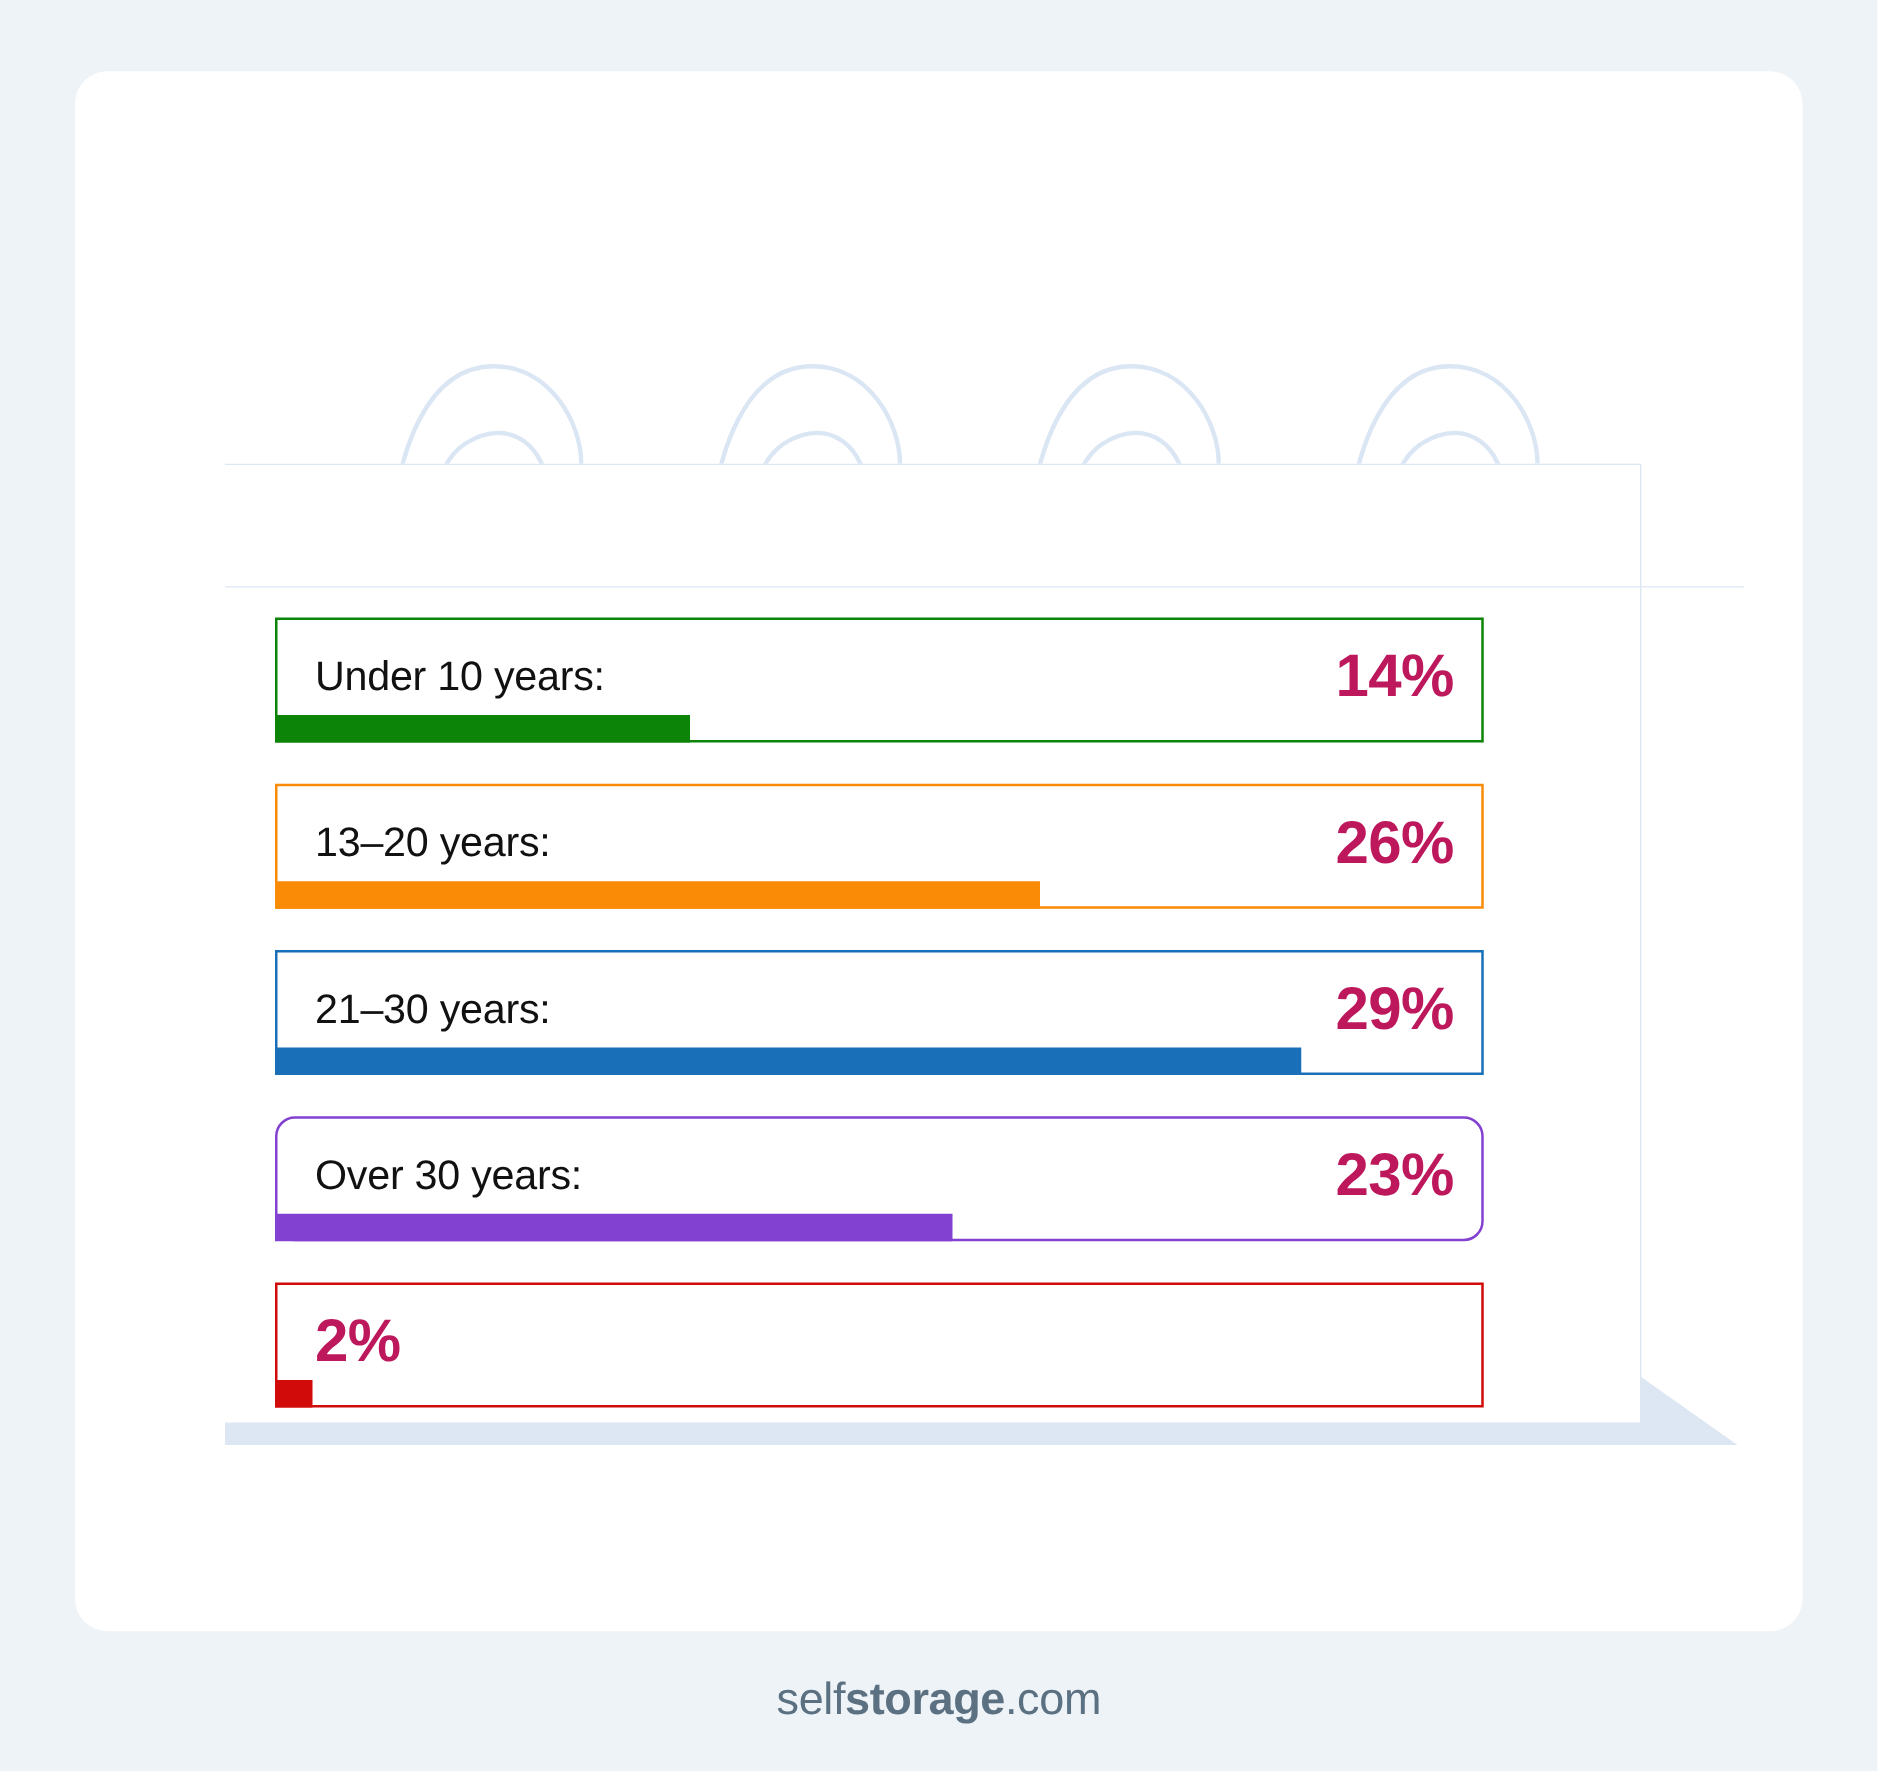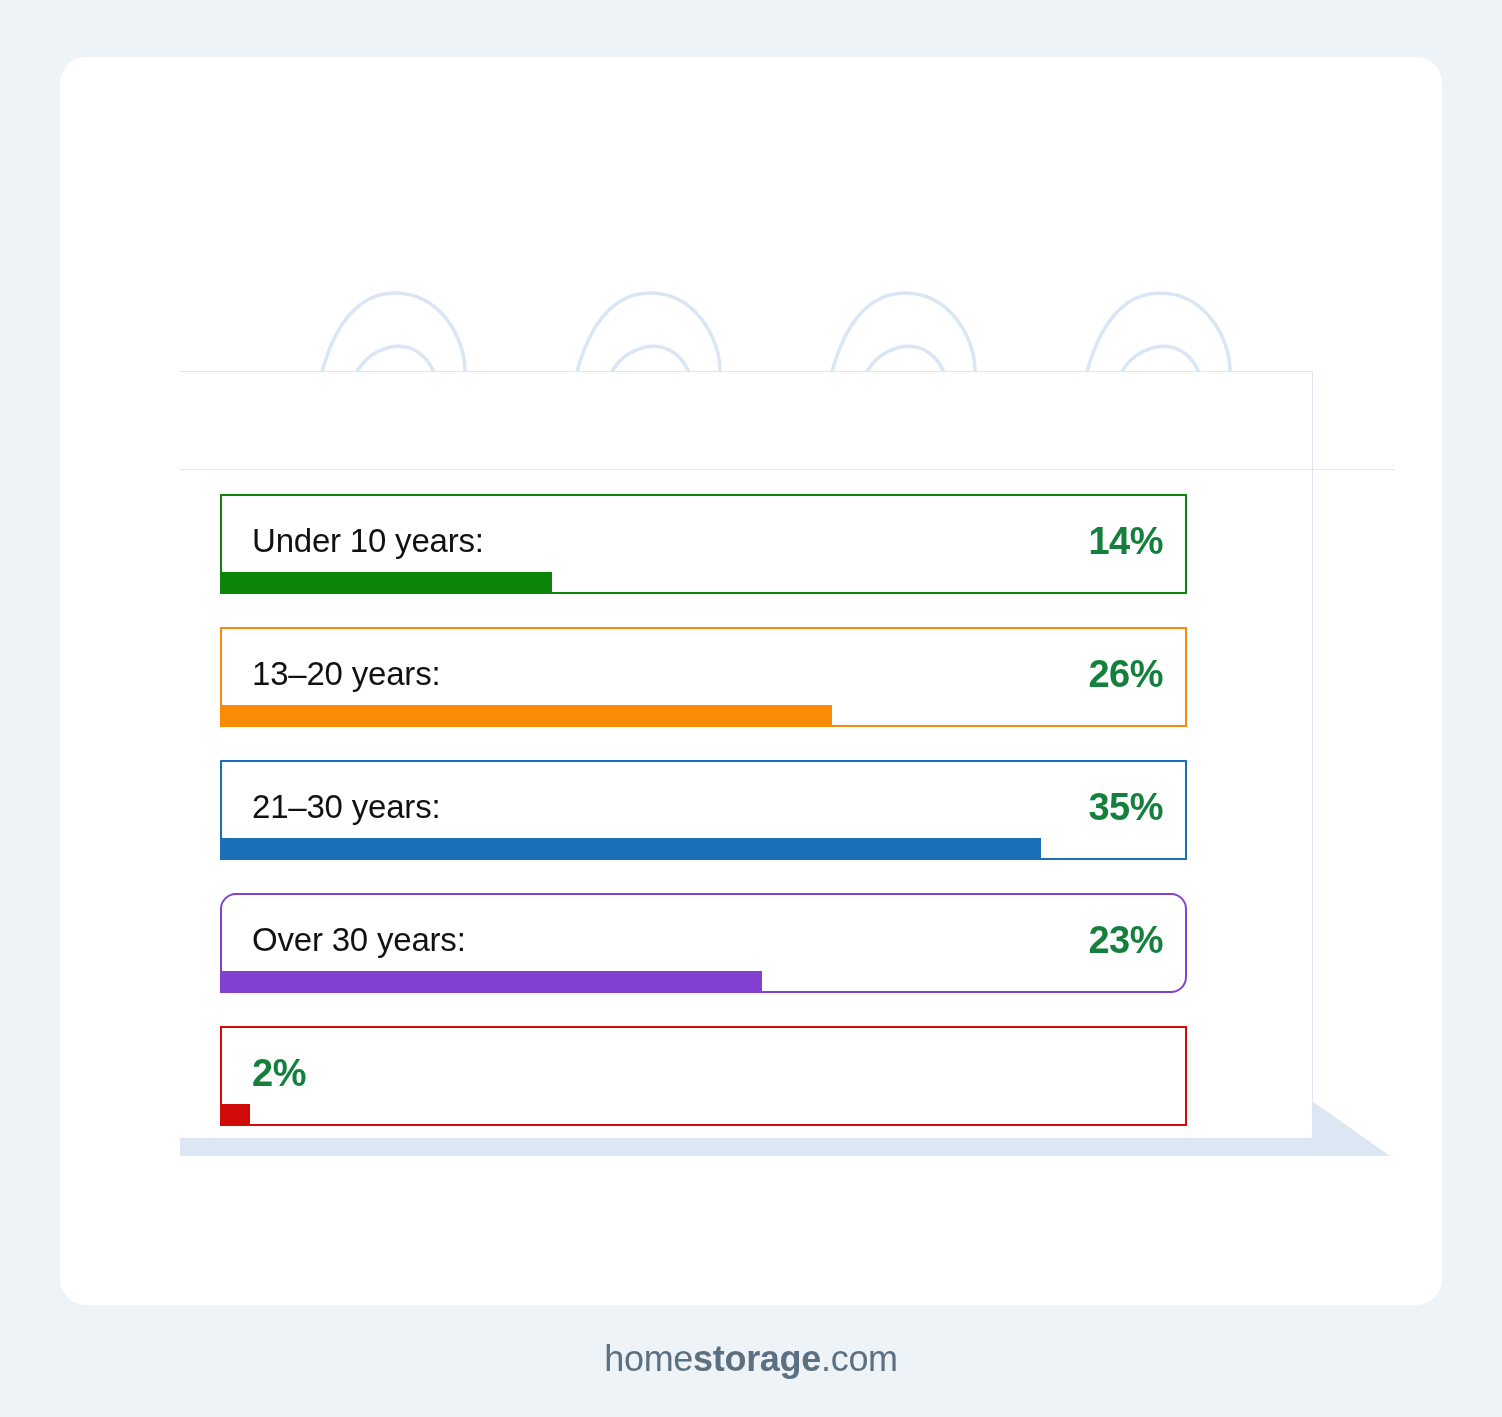--- a/index.html
+++ b/index.html
@@ -146,23 +146,23 @@
     padding: 0 22px 6px 30px;
     box-sizing: border-box;
   }
   .bar-label {
     font-size: 33px;
     color: #111111;
     white-space: nowrap;
     letter-spacing: -0.2px;
   }
   .bar-value {
-    font-size: 38px;
+    font-size: 48px;
     font-weight: bold;
-    color: #15803d;
+    color: #be185d;
     letter-spacing: -0.5px;
     white-space: nowrap;
   }
 
   .bar-fill {
     position: absolute;
     left: -2px;
     bottom: -2px;
     height: 22px;
   }
@@ -239,21 +239,21 @@
         <div class="bar-text">
           <span class="bar-label">13–20 years:</span>
           <span class="bar-value">26%</span>
         </div>
       </div>
 
       <div class="bar-row" style="border-color: rgb(26, 112, 184);">
         <div class="bar-fill" style="background: rgb(26, 112, 184); width: calc(85% + 2px);"></div>
         <div class="bar-text">
           <span class="bar-label">21–30 years:</span>
-          <span class="bar-value">35%</span>
+          <span class="bar-value">29%</span>
         </div>
       </div>
 
       <div class="bar-row" style="border-color: rgb(131, 65, 209); border-radius: 16px;">
         <div class="bar-fill" style="background: rgb(131, 65, 209); width: calc(56.1% + 2px);"></div>
         <div class="bar-text">
           <span class="bar-label">Over 30 years:</span>
           <span class="bar-value">23%</span>
         </div>
       </div>
@@ -263,14 +263,14 @@
         <div class="bar-text">
           <span class="bar-value">2%</span>
         </div>
       </div>
 
     </div>
   </div>
 </div>
 
 <div class="footer-logo" style="color: rgb(91, 112, 129);">
-  <span class="lo-light">home</span><span class="lo-bold">storage</span><span class="lo-light">.com</span>
+  <span class="lo-light">self</span><span class="lo-bold">storage</span><span class="lo-light">.com</span>
 </div>
 
 </body></html>

